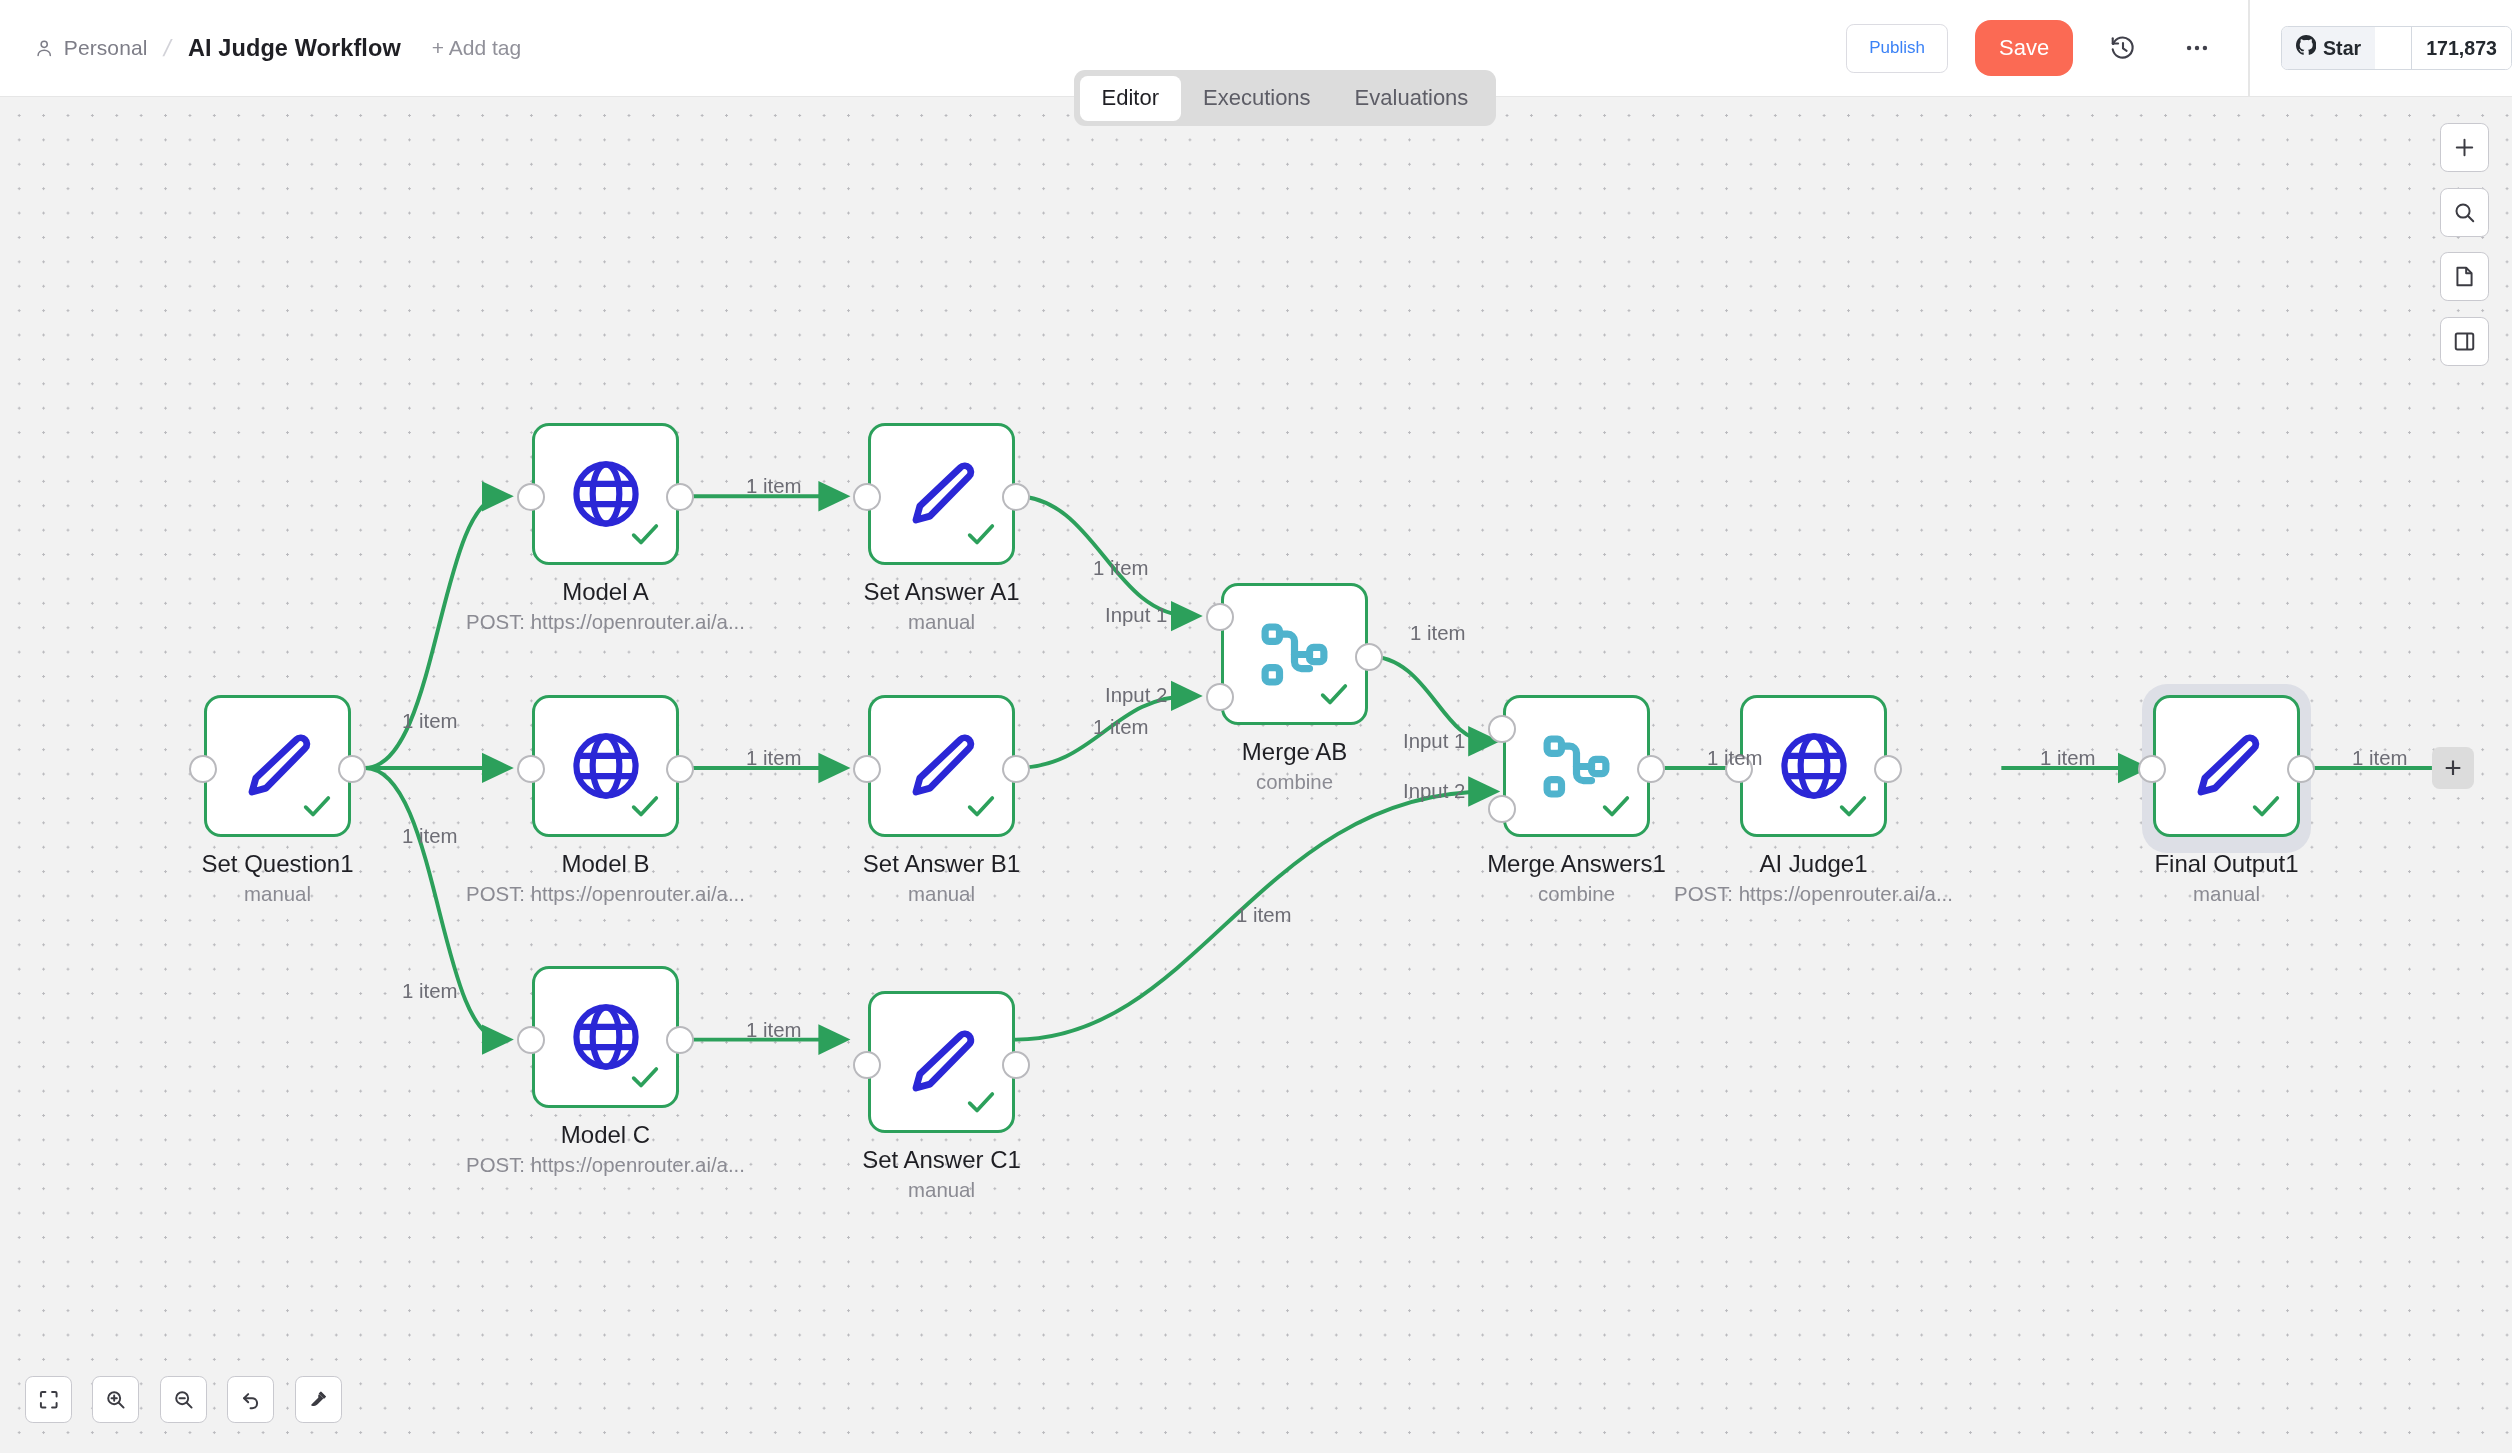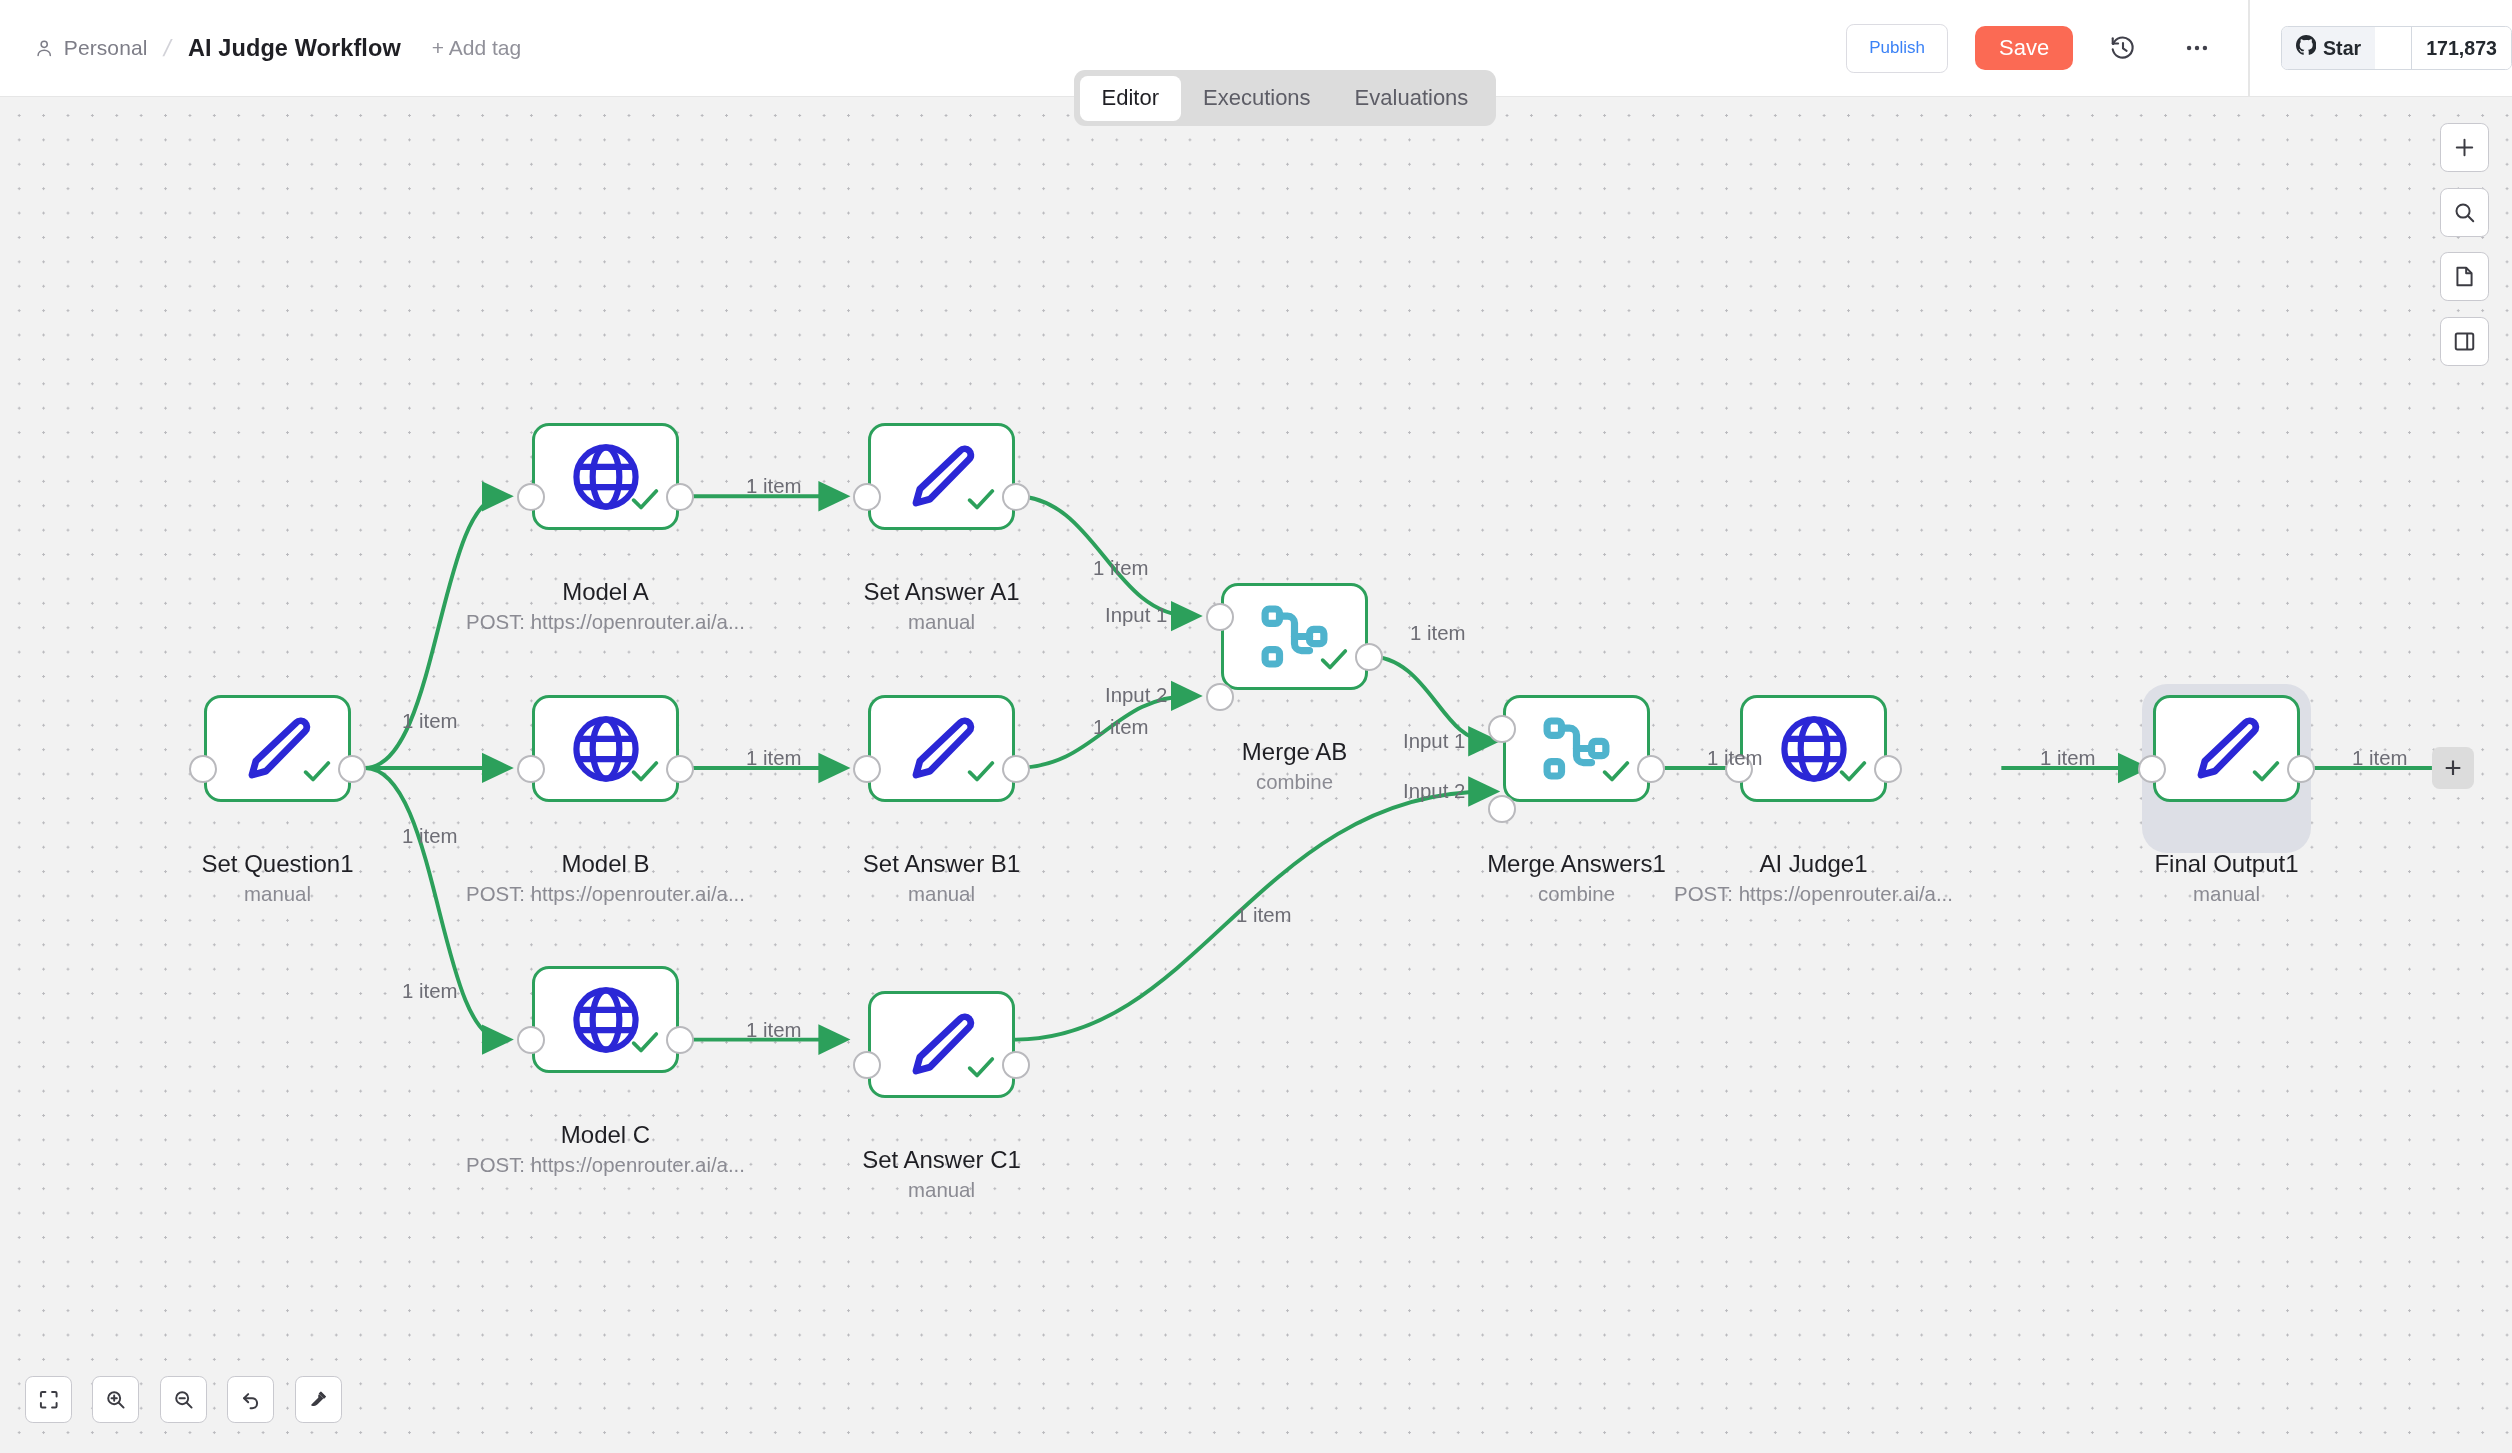--- a/index.html
+++ b/index.html
@@ -40,21 +40,21 @@
   .header-right {
     margin-left: auto; display: flex; align-items: center; height: 100%;
   }
   .btn-publish {
     width: 102px; height: 49px; border: 1.6px solid #dcdce2; border-radius: 7.8px;
     background: #fff; color: #3b82f6; font-size: 17px;
     display: flex; align-items: center; justify-content: center;
     cursor: pointer;
   }
   .btn-save {
-    width: 98px; height: 44px; border-radius: 10px; border: none;
+    width: 98px; height: 56px; border-radius: 16px; border: none;
     background: #fb6a54; color: #fff; font-size: 22px;
     display: flex; align-items: center; justify-content: center;
     margin-left: 27px; cursor: pointer;
   }
   .icon-btn-plain {
     width: 49px; height: 49px; display: flex; align-items: center; justify-content: center;
     margin-left: 25px; cursor: pointer; color: #40404a;
   }
   .hdr-divider {
     width: 1.6px; height: 97px; background: #e6e6e6; margin-left: 27px;
@@ -96,21 +96,21 @@
     background-color: #f2f2f2;
     background-image: radial-gradient(circle, #b9b9bd 1.3px, transparent 1.3px);
     background-size: 24.4px 24.4px;
     background-position: 7px 6.3px;
     overflow: hidden;
   }
   .edges { position: absolute; top: 0; left: 0; width: 2512px; height: 1356px; }
 
   
   .node {
-    position: absolute; width: 147px; height: 107px;
+    position: absolute; width: 147px; height: 142px;
     z-index: 10;
   }
   .node .box {
     position: absolute; inset: 0;
     background: #ffffff;
     border: 3.9px solid #2ca05b;
     border-radius: 17px;
   }
   .node.selected .halo {
     position: absolute; left: -11px; top: -11px;

